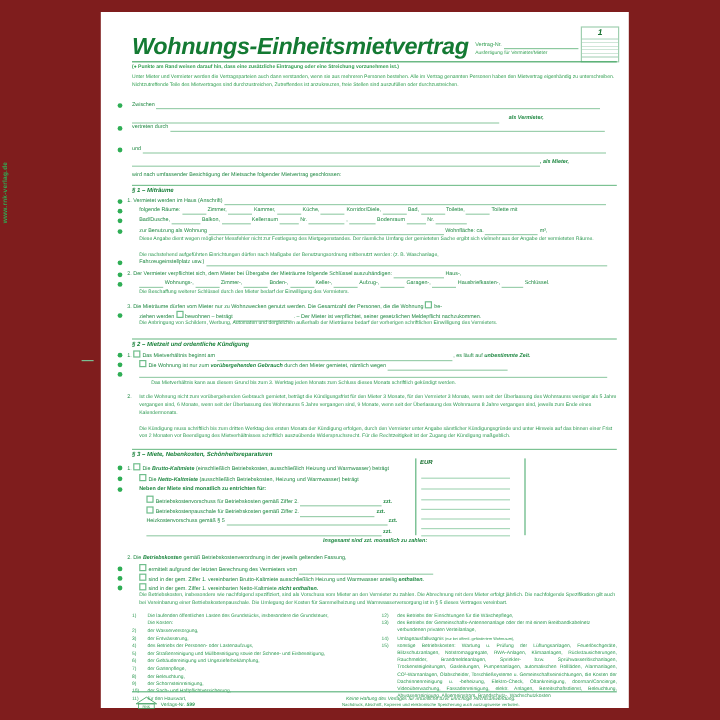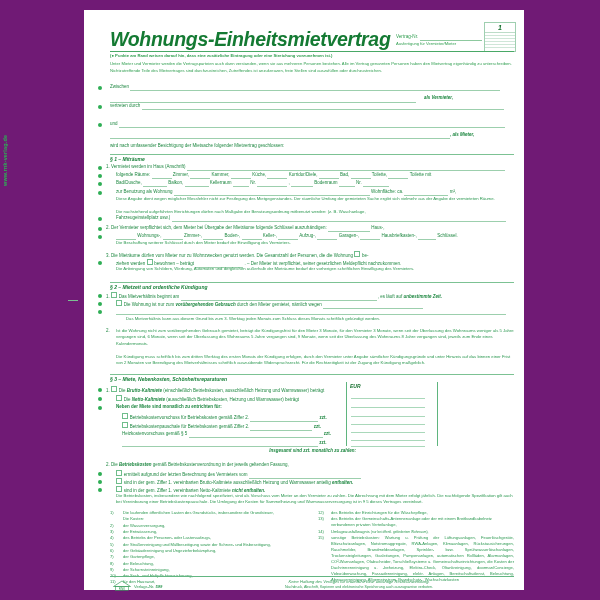--- a/index.html
+++ b/index.html
@@ -1,21 +1,21 @@
 <!DOCTYPE html>
 <html lang="de"><head>
 <meta charset="utf-8">
 <style>
   html,body{margin:0;padding:0;background:#ffffff;}
   body{
     width:600px;height:600px;overflow:hidden;
     font-family:"Liberation Sans", sans-serif;
     color:#1f7a3d;
   }
-  .page{position:relative;width:600px;height:600px;background:#701a75;}
+  .page{position:relative;width:600px;height:600px;background:#7f1d1d;}
 
   
   :root{}
 
   
   .sheet{
     position:absolute;left:84px;top:10px;width:440px;height:580px;
     background:#fff;
   }
 

